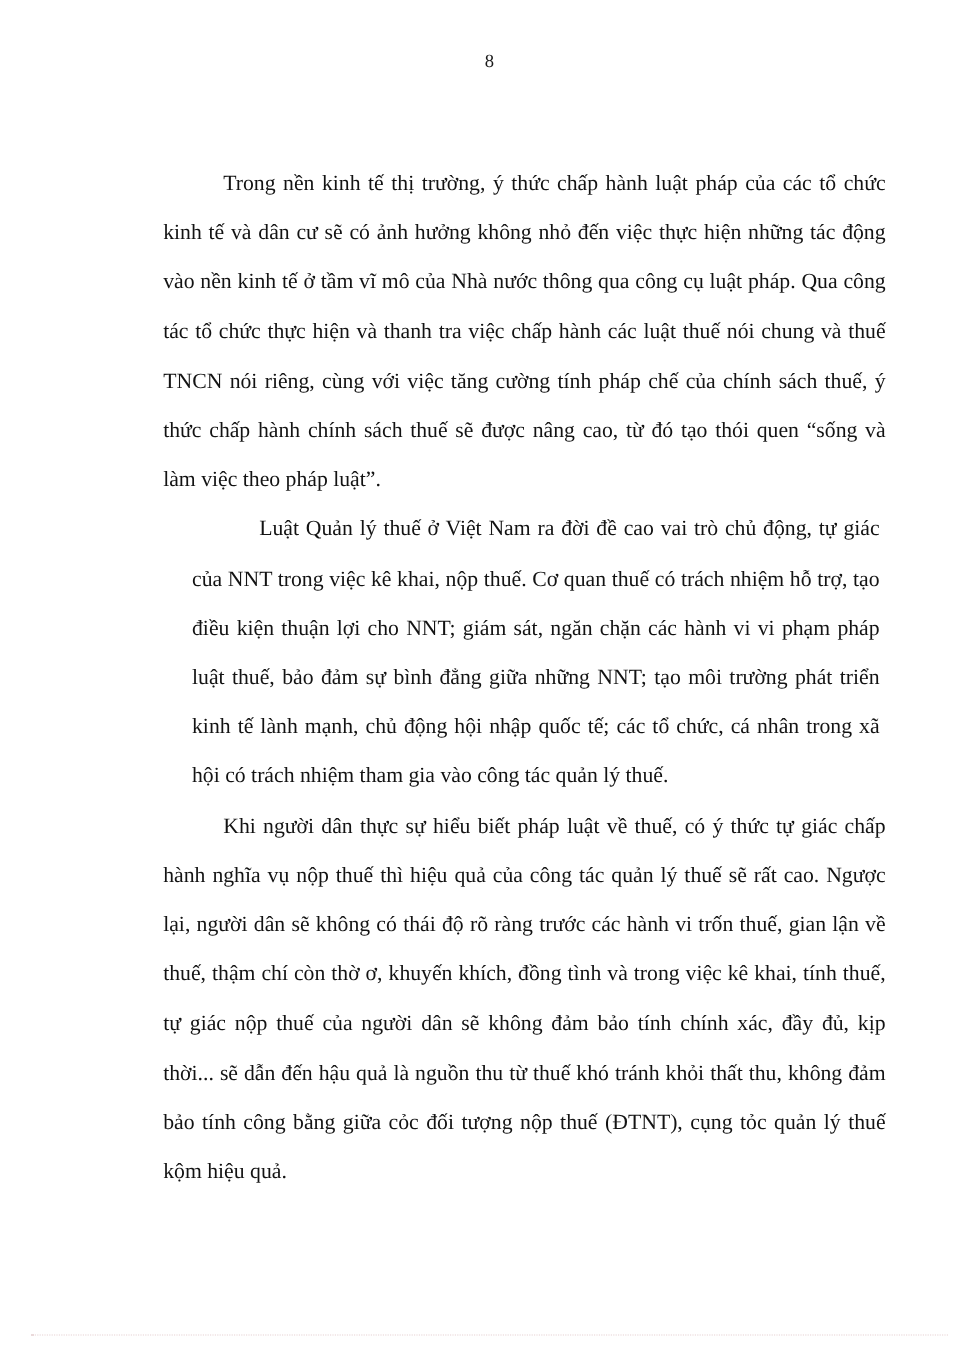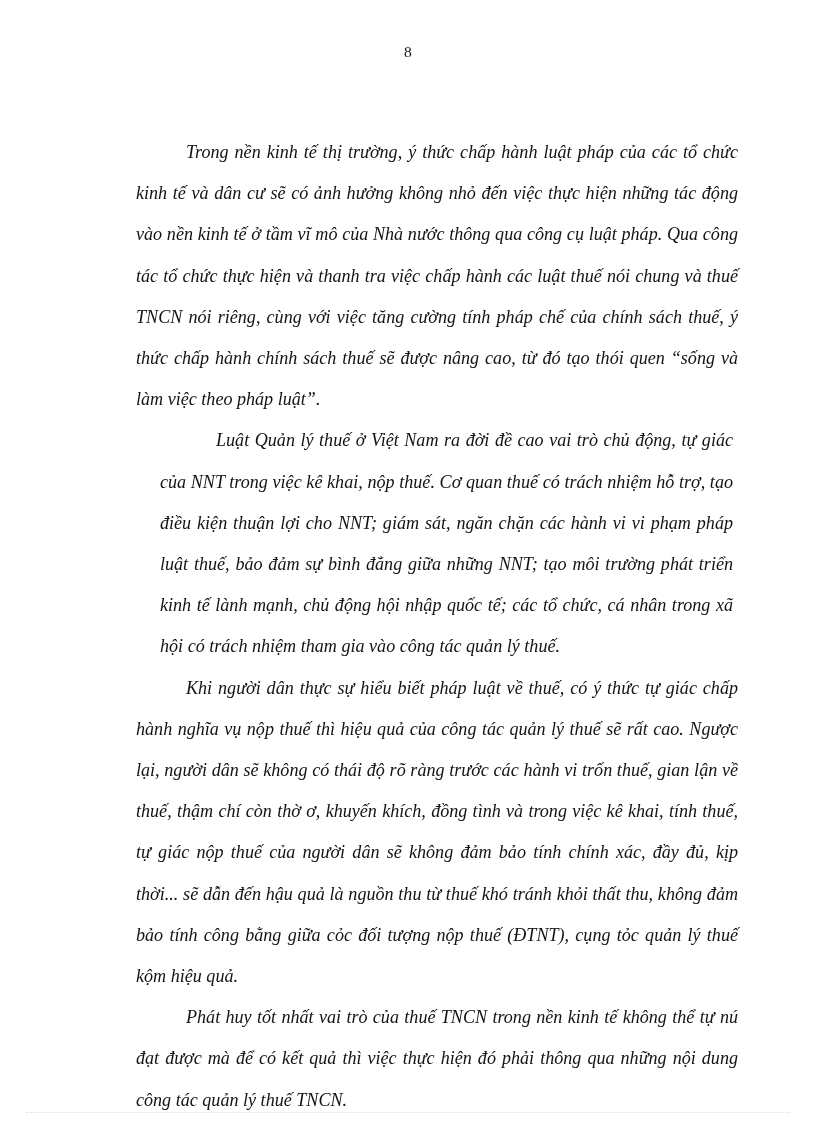--- a/index.html
+++ b/index.html
@@ -45,21 +45,20 @@
   }
 
   p.para {
     margin: 0;
     font-size: 18.1px;
     line-height: 41.2px;
     text-align: justify;
     text-justify: inter-word;
     text-indent: 50px;
     color: #131313;
-    font-style: italic;
     -webkit-font-smoothing: antialiased;
   }
 
   
   p.para.inset {
     margin-left: 24px;
     margin-right: 5px;
     text-indent: 56px;
   }
 
@@ -86,19 +85,18 @@
   <div class="page-number">8</div>
 
   <div class="body-column">
 
     <p class="para">Trong nền kinh tế thị trường, ý thức chấp hành luật pháp của các tổ chức kinh tế và dân cư sẽ có ảnh hưởng không nhỏ đến việc thực hiện những tác động vào nền kinh tế ở tầm vĩ mô của Nhà nước thông qua công cụ luật pháp. Qua công tác tổ chức thực hiện và thanh tra việc chấp hành các luật thuế nói chung và thuế TNCN nói riêng, cùng với việc tăng cường tính pháp chế của chính sách thuế, ý thức chấp hành chính sách thuế sẽ được nâng cao, từ đó tạo thói quen “sống và làm việc theo pháp luật”.</p>
 
     <p class="para inset">Luật Quản lý thuế ở Việt Nam ra đời đề cao vai trò chủ động, tự giác của NNT trong việc kê khai, nộp thuế. Cơ quan thuế có trách nhiệm hỗ trợ, tạo điều kiện thuận lợi cho NNT; giám sát, ngăn chặn các hành vi vi phạm pháp luật thuế, bảo đảm sự bình đẳng giữa những NNT; tạo môi trường phát triển kinh tế lành mạnh, chủ động hội nhập quốc tế; các tổ chức, cá nhân trong xã hội có trách nhiệm tham gia vào công tác quản lý thuế.</p>
 
     <p class="para">Khi người dân thực sự hiểu biết pháp luật về thuế, có ý thức tự giác chấp hành nghĩa vụ nộp thuế thì hiệu quả của công tác quản lý thuế sẽ rất cao. Ngược lại, người dân sẽ không có thái độ rõ ràng trước các hành vi trốn thuế, gian lận về thuế, thậm chí còn thờ ơ, khuyến khích, đồng tình và trong việc kê khai, tính thuế, tự giác nộp thuế của người dân sẽ không đảm bảo tính chính xác, đầy đủ, kịp thời... sẽ dẫn đến hậu quả là nguồn thu từ thuế khó tránh khỏi thất thu, không đảm bảo tính công bằng giữa cỏc đối tượng nộp thuế (ĐTNT), cụng tỏc quản lý thuế kộm hiệu quả.</p>
 
-    <p class="para">Phát huy tốt nhất vai trò của thuế TNCN trong nền kinh tế không thể tự nú đạt được mà để có kết quả thì việc thực hiện đó phải thông qua những nội dung công tác quản lý thuế TNCN.</p>
 
   </div>
 
   <div class="foot-rule"></div>
 
 </div>
 
 </body></html>

